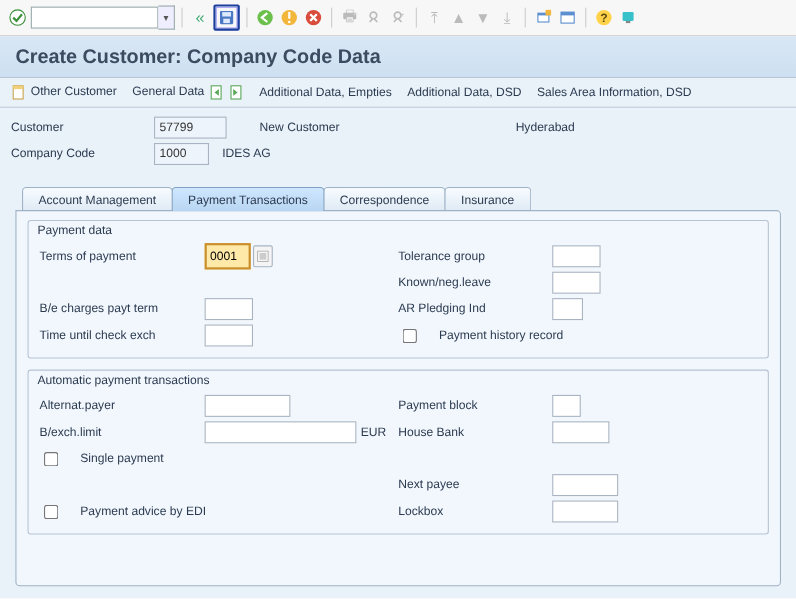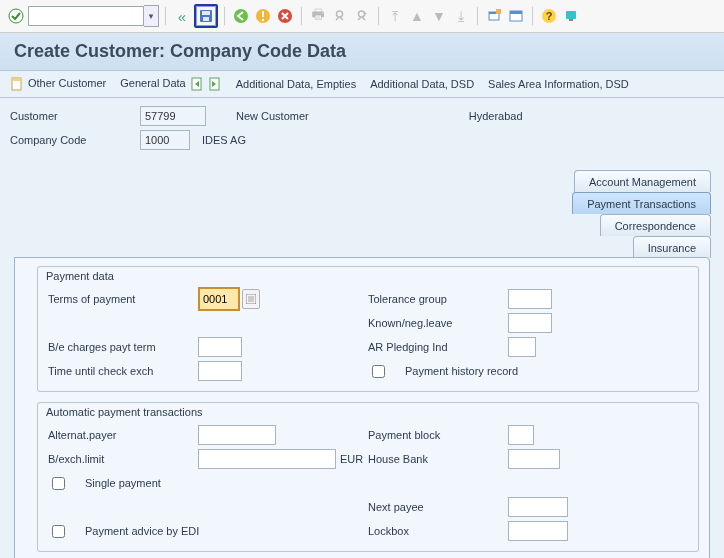--- a/index.html
+++ b/index.html
@@ -77,21 +77,21 @@
   .hf-label { width:130px; color:#2b3b50; }
   .hf-val {
     border:1px solid #a8b4c2; background:#eef4fb; height:18px; padding:0 4px;
     display:inline-flex; align-items:center; min-width:56px;
   }
   .hf-text { margin-left:12px; color:#2b3b50; }
 
   .tabstrip-wrap { padding: 12px 14px 10px 14px; background:#e9f1f9; }
 
   .tabs {
-    display:flex; align-items:flex-end; gap:0; margin-left:6px;flex-direction:column;
+    display:flex; align-items:flex-end; gap:0; margin-left:6px;
   }
   .tab {
     padding:5px 14px 4px 14px;
     border:1px solid #9fb2c6;
     border-bottom:none;
     background:linear-gradient(#f7fbff,#dfeaf4);
     color:#2b3b50;
     border-top-left-radius:4px;
     border-top-right-radius:4px;
     margin-right:-1px;
@@ -99,21 +99,21 @@
   .tab.active {
     background:linear-gradient(#cfe6ff,#b8d6f2);
     font-weight: normal;
     position: relative;
     z-index: 2;
     border-color:#7fa0c2;
   }
   .tab-body {
     border:1px solid #9fb2c6;
     background:#f2f7fd;
-    padding:8px 10px 12px 22px;
+    padding:8px 10px 12px 10px;
     min-height:320px;
     border-radius:0 4px 4px 4px;
     position: relative;
     top:-1px;
   }
 
   .groupbox {
     border:1px solid #b6c4d4;
     border-radius:3px;
     margin-bottom:10px;

